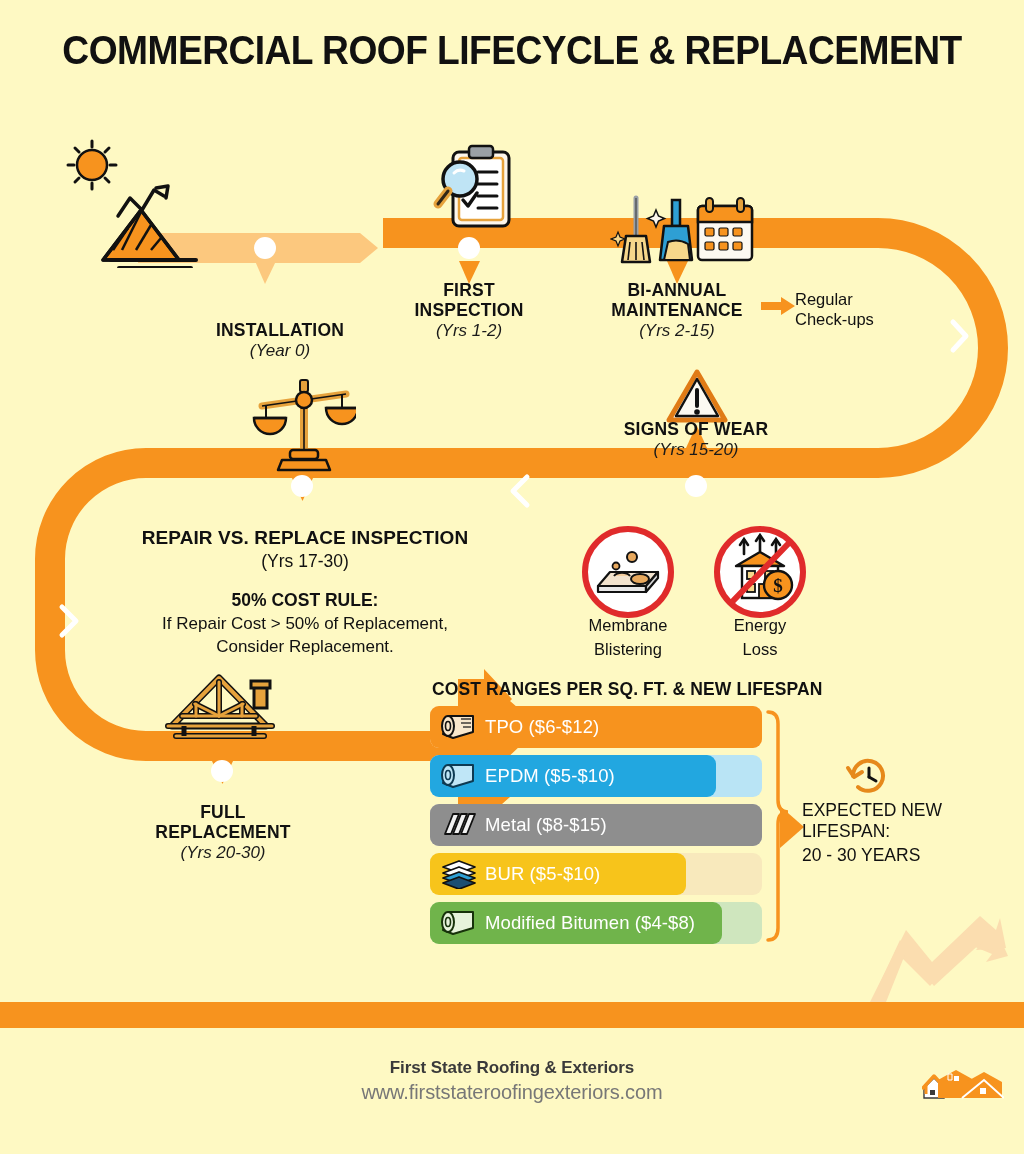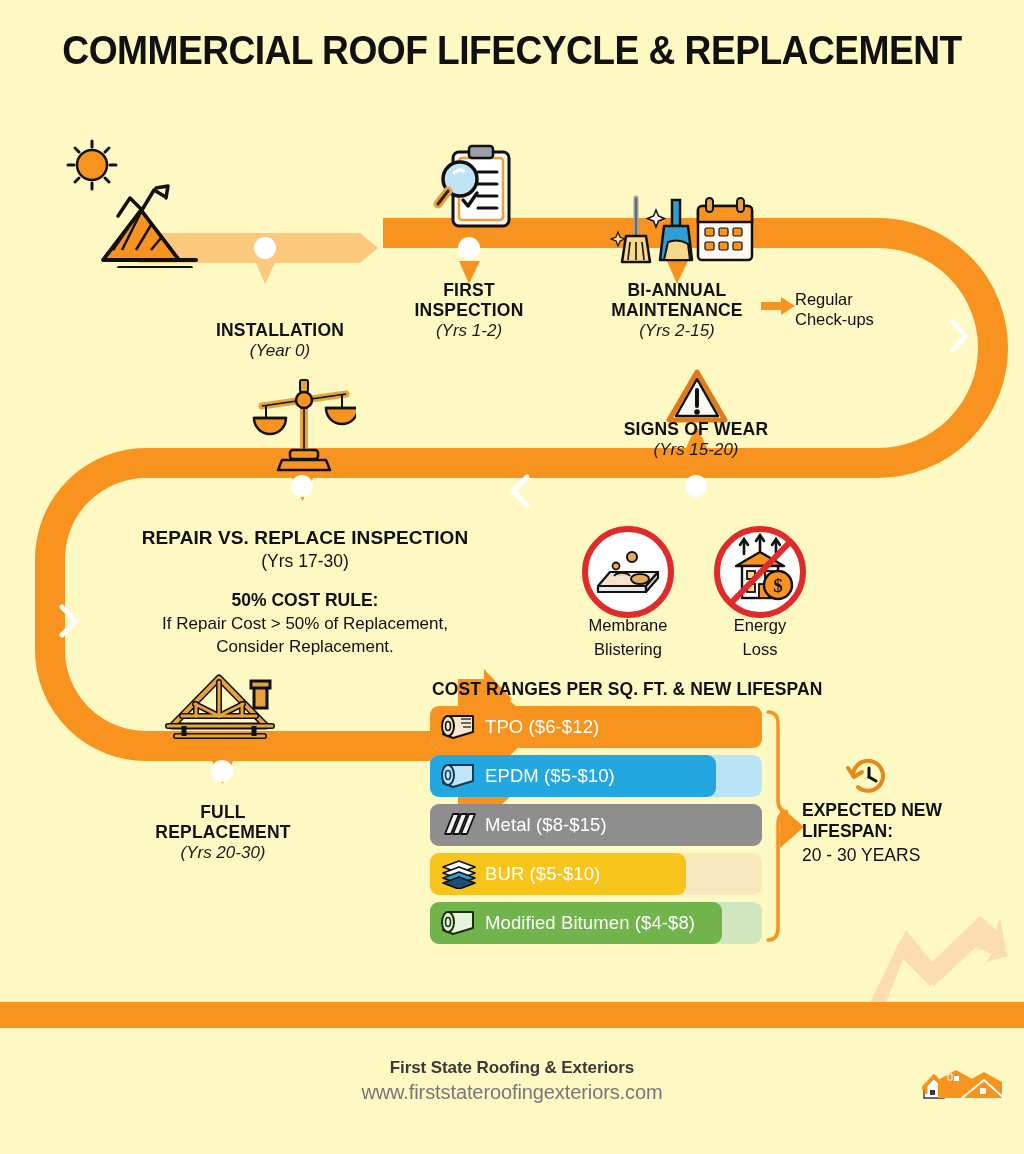--- a/index.html
+++ b/index.html
@@ -139,21 +139,21 @@
     letter-spacing: 0.1px;
   }
 
   
   .lifespan {
     position: absolute;
     left: 802px; top: 800px;
     width: 200px;
     color: #111;
   }
-  .lifespan .ttl { font-size: 17.5px; font-weight: 700; line-height: 1.2; }
+  .lifespan .ttl { font-size: 17.5px; font-weight: 400; line-height: 1.2; }
   .lifespan .val { font-size: 17.5px; font-weight: 400; margin-top: 3px; }
 
   
   .footerbar {
     position: absolute;
     left: 0; top: 1002px;
     width: 1024px; height: 26px;
     background: #F7931E;
   }
   .footer {

